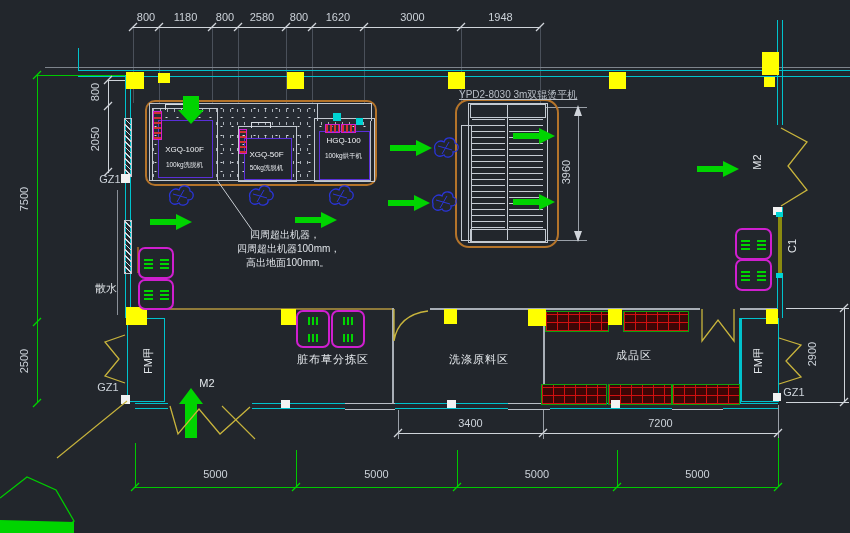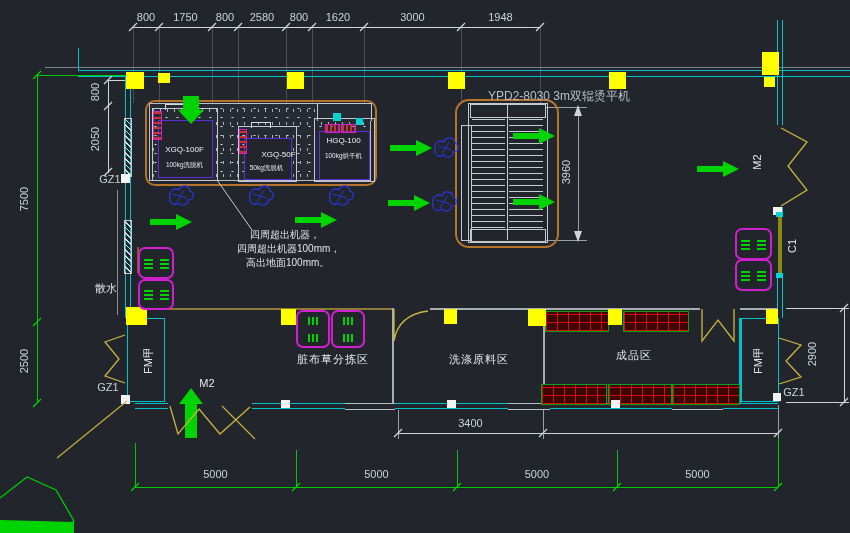--- a/index.html
+++ b/index.html
@@ -51,21 +51,21 @@
   <div class="gline" style="left:212px;top:27px;height:76px;"></div>
   <div class="gline" style="left:238px;top:27px;height:76px;"></div>
   <div class="gline" style="left:286px;top:27px;height:76px;"></div>
   <div class="gline" style="left:312px;top:27px;height:76px;"></div>
   <div class="gline" style="left:364px;top:27px;height:76px;"></div>
   <div class="gline" style="left:461px;top:27px;height:76px;"></div>
   <div class="gline" style="left:540px;top:27px;height:76px;"></div>
 
   <div class="wline" style="left:133px;top:27px;width:407px;height:1px;"></div>
   <div class="dlab" style="left:133px;top:11px;width:26px;">800</div>
-  <div class="dlab" style="left:159px;top:11px;width:53px;">1750</div>
+  <div class="dlab" style="left:159px;top:11px;width:53px;">1180</div>
   <div class="dlab" style="left:212px;top:11px;width:26px;">800</div>
   <div class="dlab" style="left:238px;top:11px;width:48px;">2580</div>
   <div class="dlab" style="left:286px;top:11px;width:26px;">800</div>
   <div class="dlab" style="left:312px;top:11px;width:52px;">1620</div>
   <div class="dlab" style="left:364px;top:11px;width:97px;">3000</div>
   <div class="dlab" style="left:461px;top:11px;width:79px;">1948</div>
 
   <div class="wline" style="left:108px;top:80px;width:1px;height:93px;"></div>
   <div class="wline" style="left:108px;top:80px;width:19px;height:1px;"></div>
   <div class="dlab rot" style="left:75px;top:86px;width:40px;">800</div>
@@ -86,20 +86,21 @@
   <div class="wline" style="left:786px;top:402px;width:63px;height:1px;"></div>
   <div class="wline" style="left:844px;top:308px;width:1px;height:94px;"></div>
   <div class="dlab rot" style="left:792px;top:348px;width:40px;">2900</div>
   <div class="dlab" style="left:779px;top:386px;width:30px;">GZ1</div>
 
   <div class="wline" style="left:398px;top:433px;width:380px;height:1px;"></div>
   <div class="xline" style="left:398px;top:410px;width:1px;height:29px;"></div>
   <div class="xline" style="left:543px;top:405px;width:1px;height:34px;"></div>
   <div class="xline" style="left:778px;top:405px;width:1px;height:34px;"></div>
   <div class="dlab" style="left:398px;top:417px;width:145px;">3400</div>
+  <div class="dlab" style="left:543px;top:417px;width:235px;">7200</div>
 
   <div class="grn" style="left:135px;top:487px;width:643px;height:1px;"></div>
   <div class="grn" style="left:135px;top:443px;width:1px;height:44px;"></div>
   <div class="grn" style="left:296px;top:450px;width:1px;height:37px;"></div>
   <div class="grn" style="left:457px;top:450px;width:1px;height:37px;"></div>
   <div class="grn" style="left:617px;top:450px;width:1px;height:37px;"></div>
   <div class="grn" style="left:778px;top:438px;width:1px;height:49px;"></div>
   <div class="dlab" style="left:135px;top:468px;width:161px;">5000</div>
   <div class="dlab" style="left:296px;top:468px;width:161px;">5000</div>
   <div class="dlab" style="left:457px;top:468px;width:160px;">5000</div>
@@ -164,34 +165,34 @@
   <div class="notch" style="left:165px;top:104px;width:24px;height:5px;"></div>
   <div class="minner" style="left:158px;top:120px;width:53px;height:56px;background:#22262c;"></div>
   <div class="mstrip" style="left:153px;top:111px;width:7px;height:27px;"></div>
   <div class="mtext" style="left:158px;top:145px;width:53px;">XGQ-100F</div>
   <div class="mtext2" style="left:158px;top:161px;width:53px;">100kg洗脱机</div>
 
   <div class="mouter" style="left:238px;top:126px;width:57px;height:54px;"></div>
   <div class="notch" style="left:251px;top:122px;width:18px;height:5px;"></div>
   <div class="minner" style="left:244px;top:138px;width:46px;height:40px;background:#22262c;"></div>
   <div class="mstrip" style="left:239px;top:129px;width:6px;height:23px;"></div>
-  <div class="mtext" style="left:252px;top:150px;width:53px;">XGQ-50F</div>
+  <div class="mtext" style="left:240px;top:150px;width:53px;">XGQ-50F</div>
   <div class="mtext2" style="left:240px;top:164px;width:53px;">50kg洗脱机</div>
 
   <div class="frame" style="left:317px;top:103px;width:53px;height:17px;border-bottom:none;background:#262b33;"></div>
   <div class="csq" style="left:333px;top:113px;width:8px;height:8px;"></div>
   <div class="csq" style="left:356px;top:118px;width:7px;height:7px;"></div>
   <div class="dmini" style="left:325px;top:124px;width:13px;height:7px;"></div>
   <div class="dmini" style="left:341px;top:124px;width:13px;height:7px;"></div>
   <div class="mouter" style="left:314px;top:118px;width:59px;height:62px;"></div>
   <div class="minner" style="left:319px;top:131px;width:49px;height:47px;background:#22262c;"></div>
   <div class="mtext" style="left:319px;top:136px;width:49px;">HGQ-100</div>
   <div class="mtext2" style="left:319px;top:152px;width:49px;">100kg烘干机</div>
 
-  <div class="abs" style="left:488px;top:88px;width:170px;font-size:12px;color:#b8bec6;z-index:6;">YPD2-8030 3m双辊烫平机</div>
+  <div class="abs" style="left:459px;top:88px;width:170px;font-size:10px;color:#b8bec6;z-index:6;text-decoration:underline;">YPD2-8030 3m双辊烫平机</div>
   <div class="obase" style="left:455px;top:99px;width:100px;height:145px;border-radius:14px;"></div>
   <div class="frame" style="left:468px;top:103px;width:78px;height:138px;"></div>
   <div class="frame" style="left:461px;top:125px;width:9px;height:114px;"></div>
   <div class="frame" style="left:470px;top:104px;width:74px;height:12px;"></div>
   <div class="frame" style="left:470px;top:229px;width:74px;height:11px;"></div>
   <div class="rollers" style="left:472px;top:118px;width:33px;height:110px;"></div>
   <div class="rollers" style="left:509px;top:118px;width:34px;height:110px;"></div>
   <div class="xline" style="left:507px;top:104px;width:1px;height:136px;background:#c6ccd4;"></div>
 
   <div class="shelf" style="left:545px;top:311px;width:62px;height:19px;"></div>

